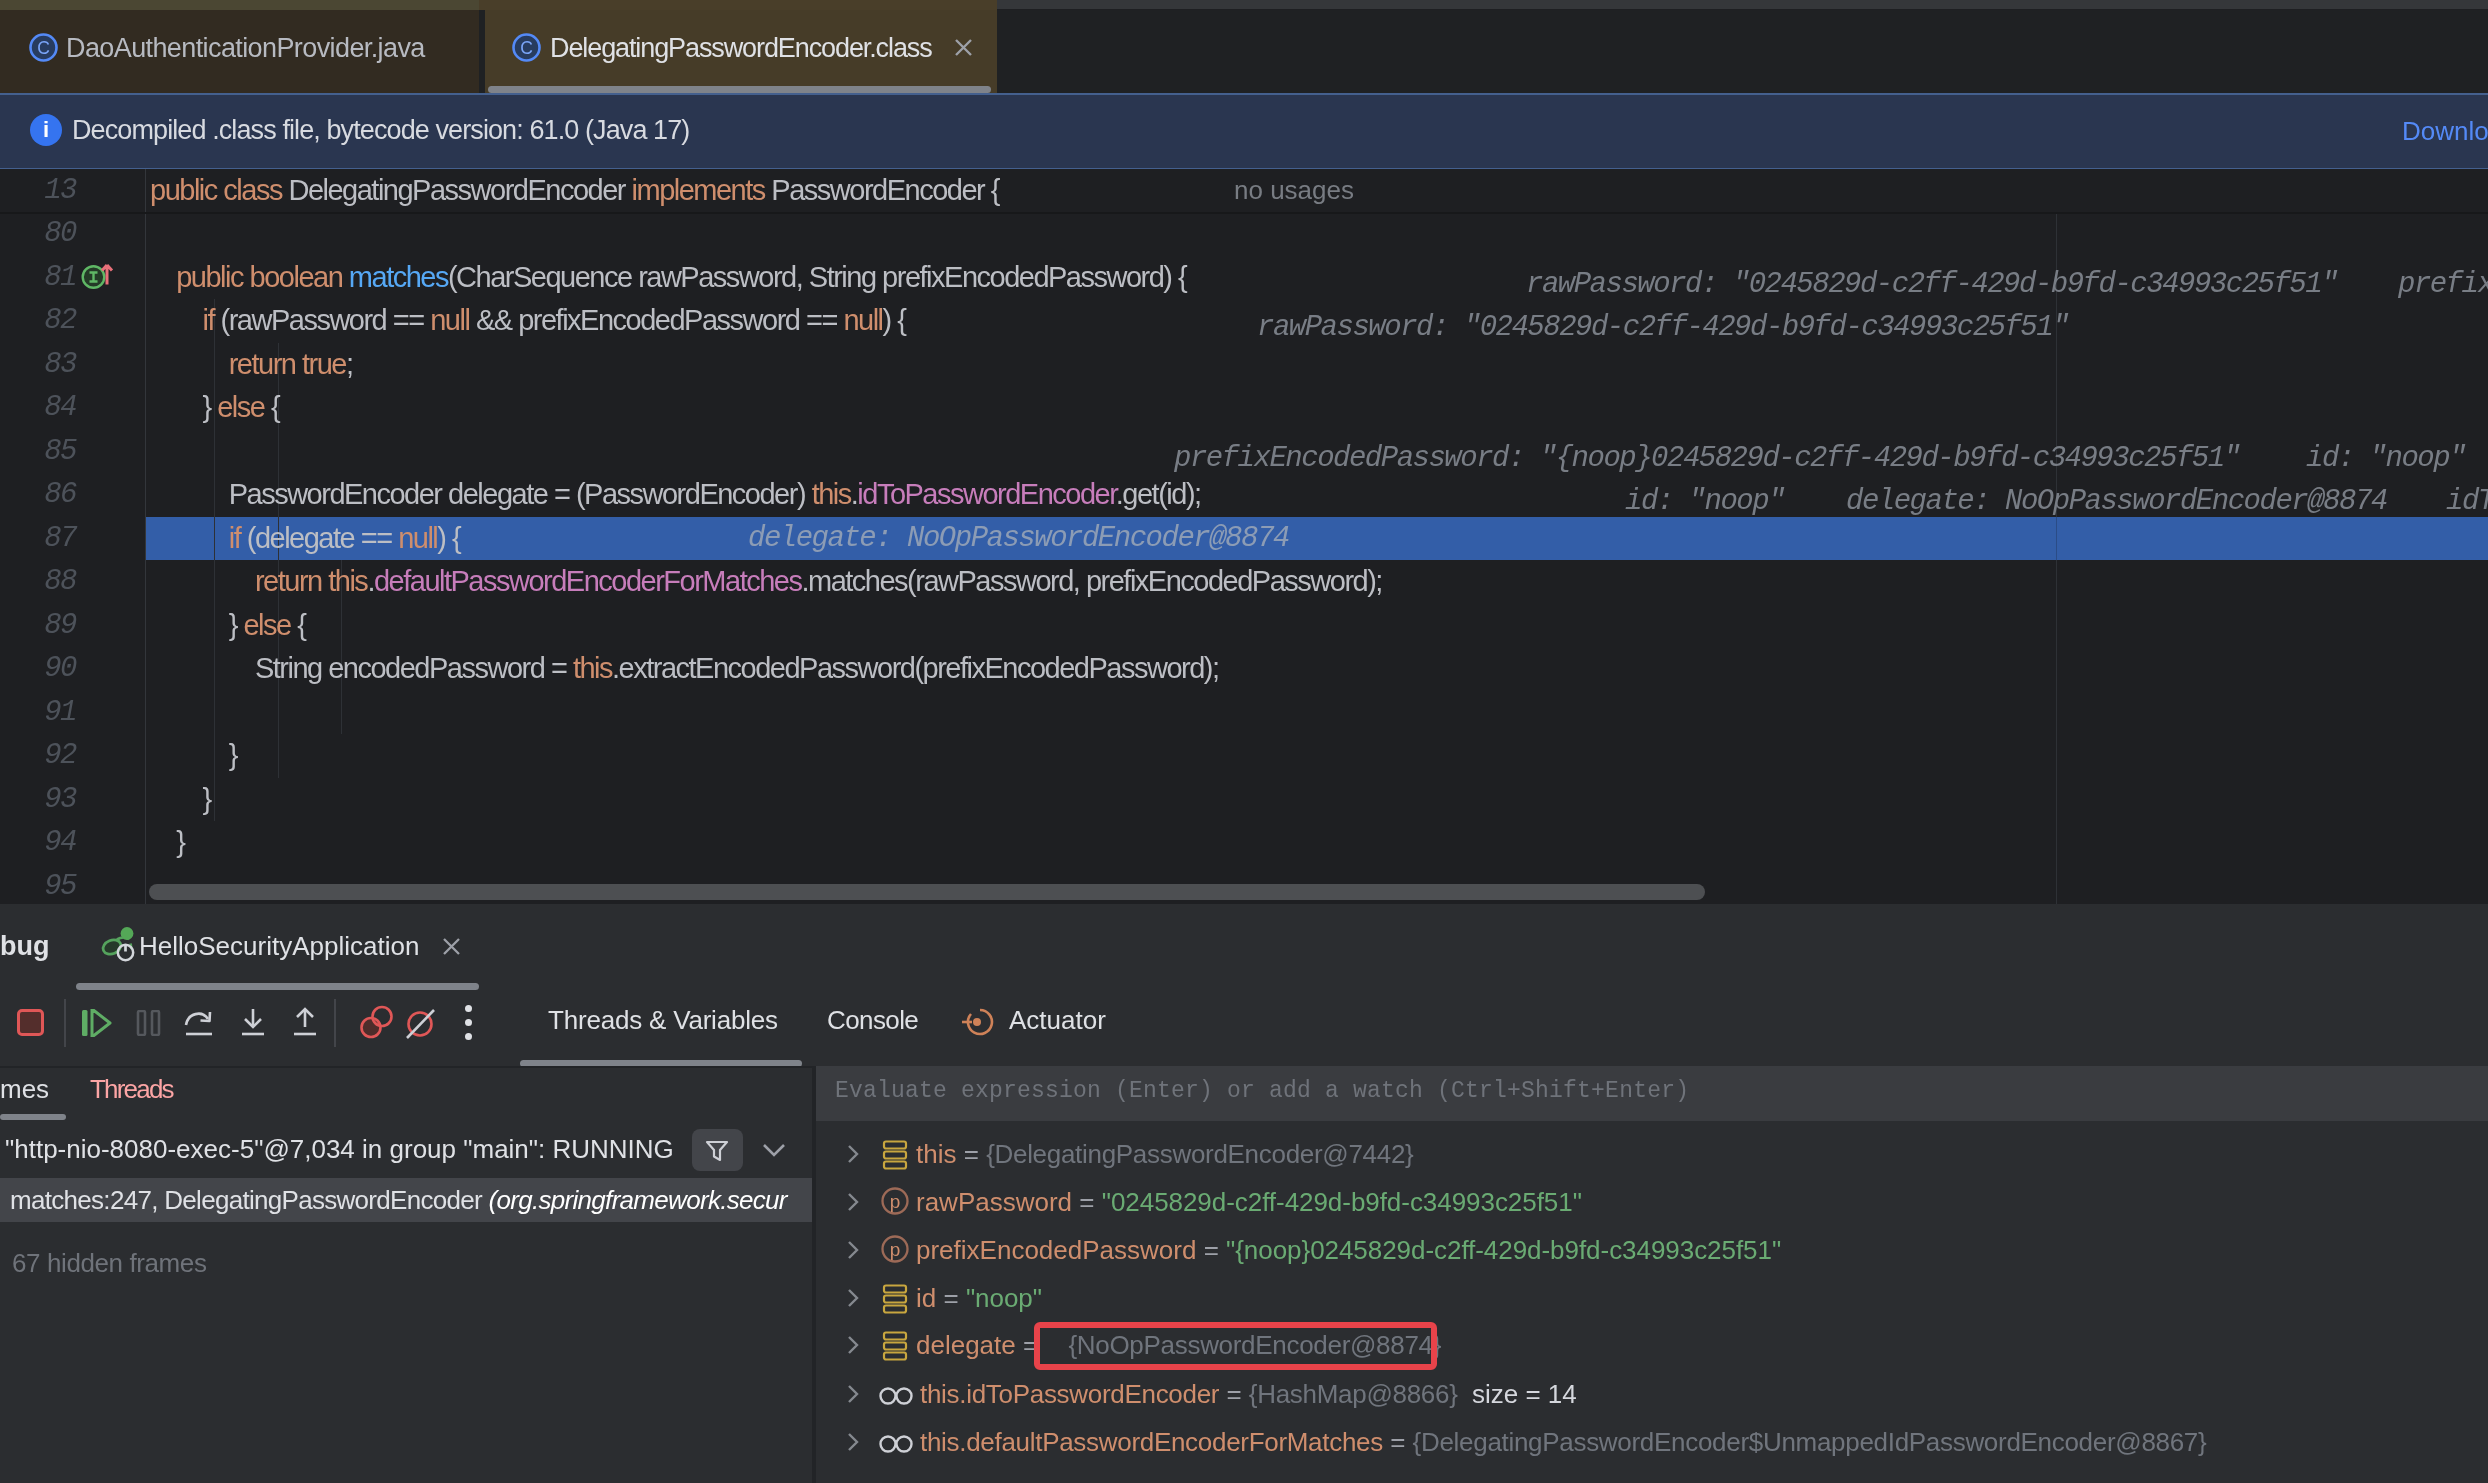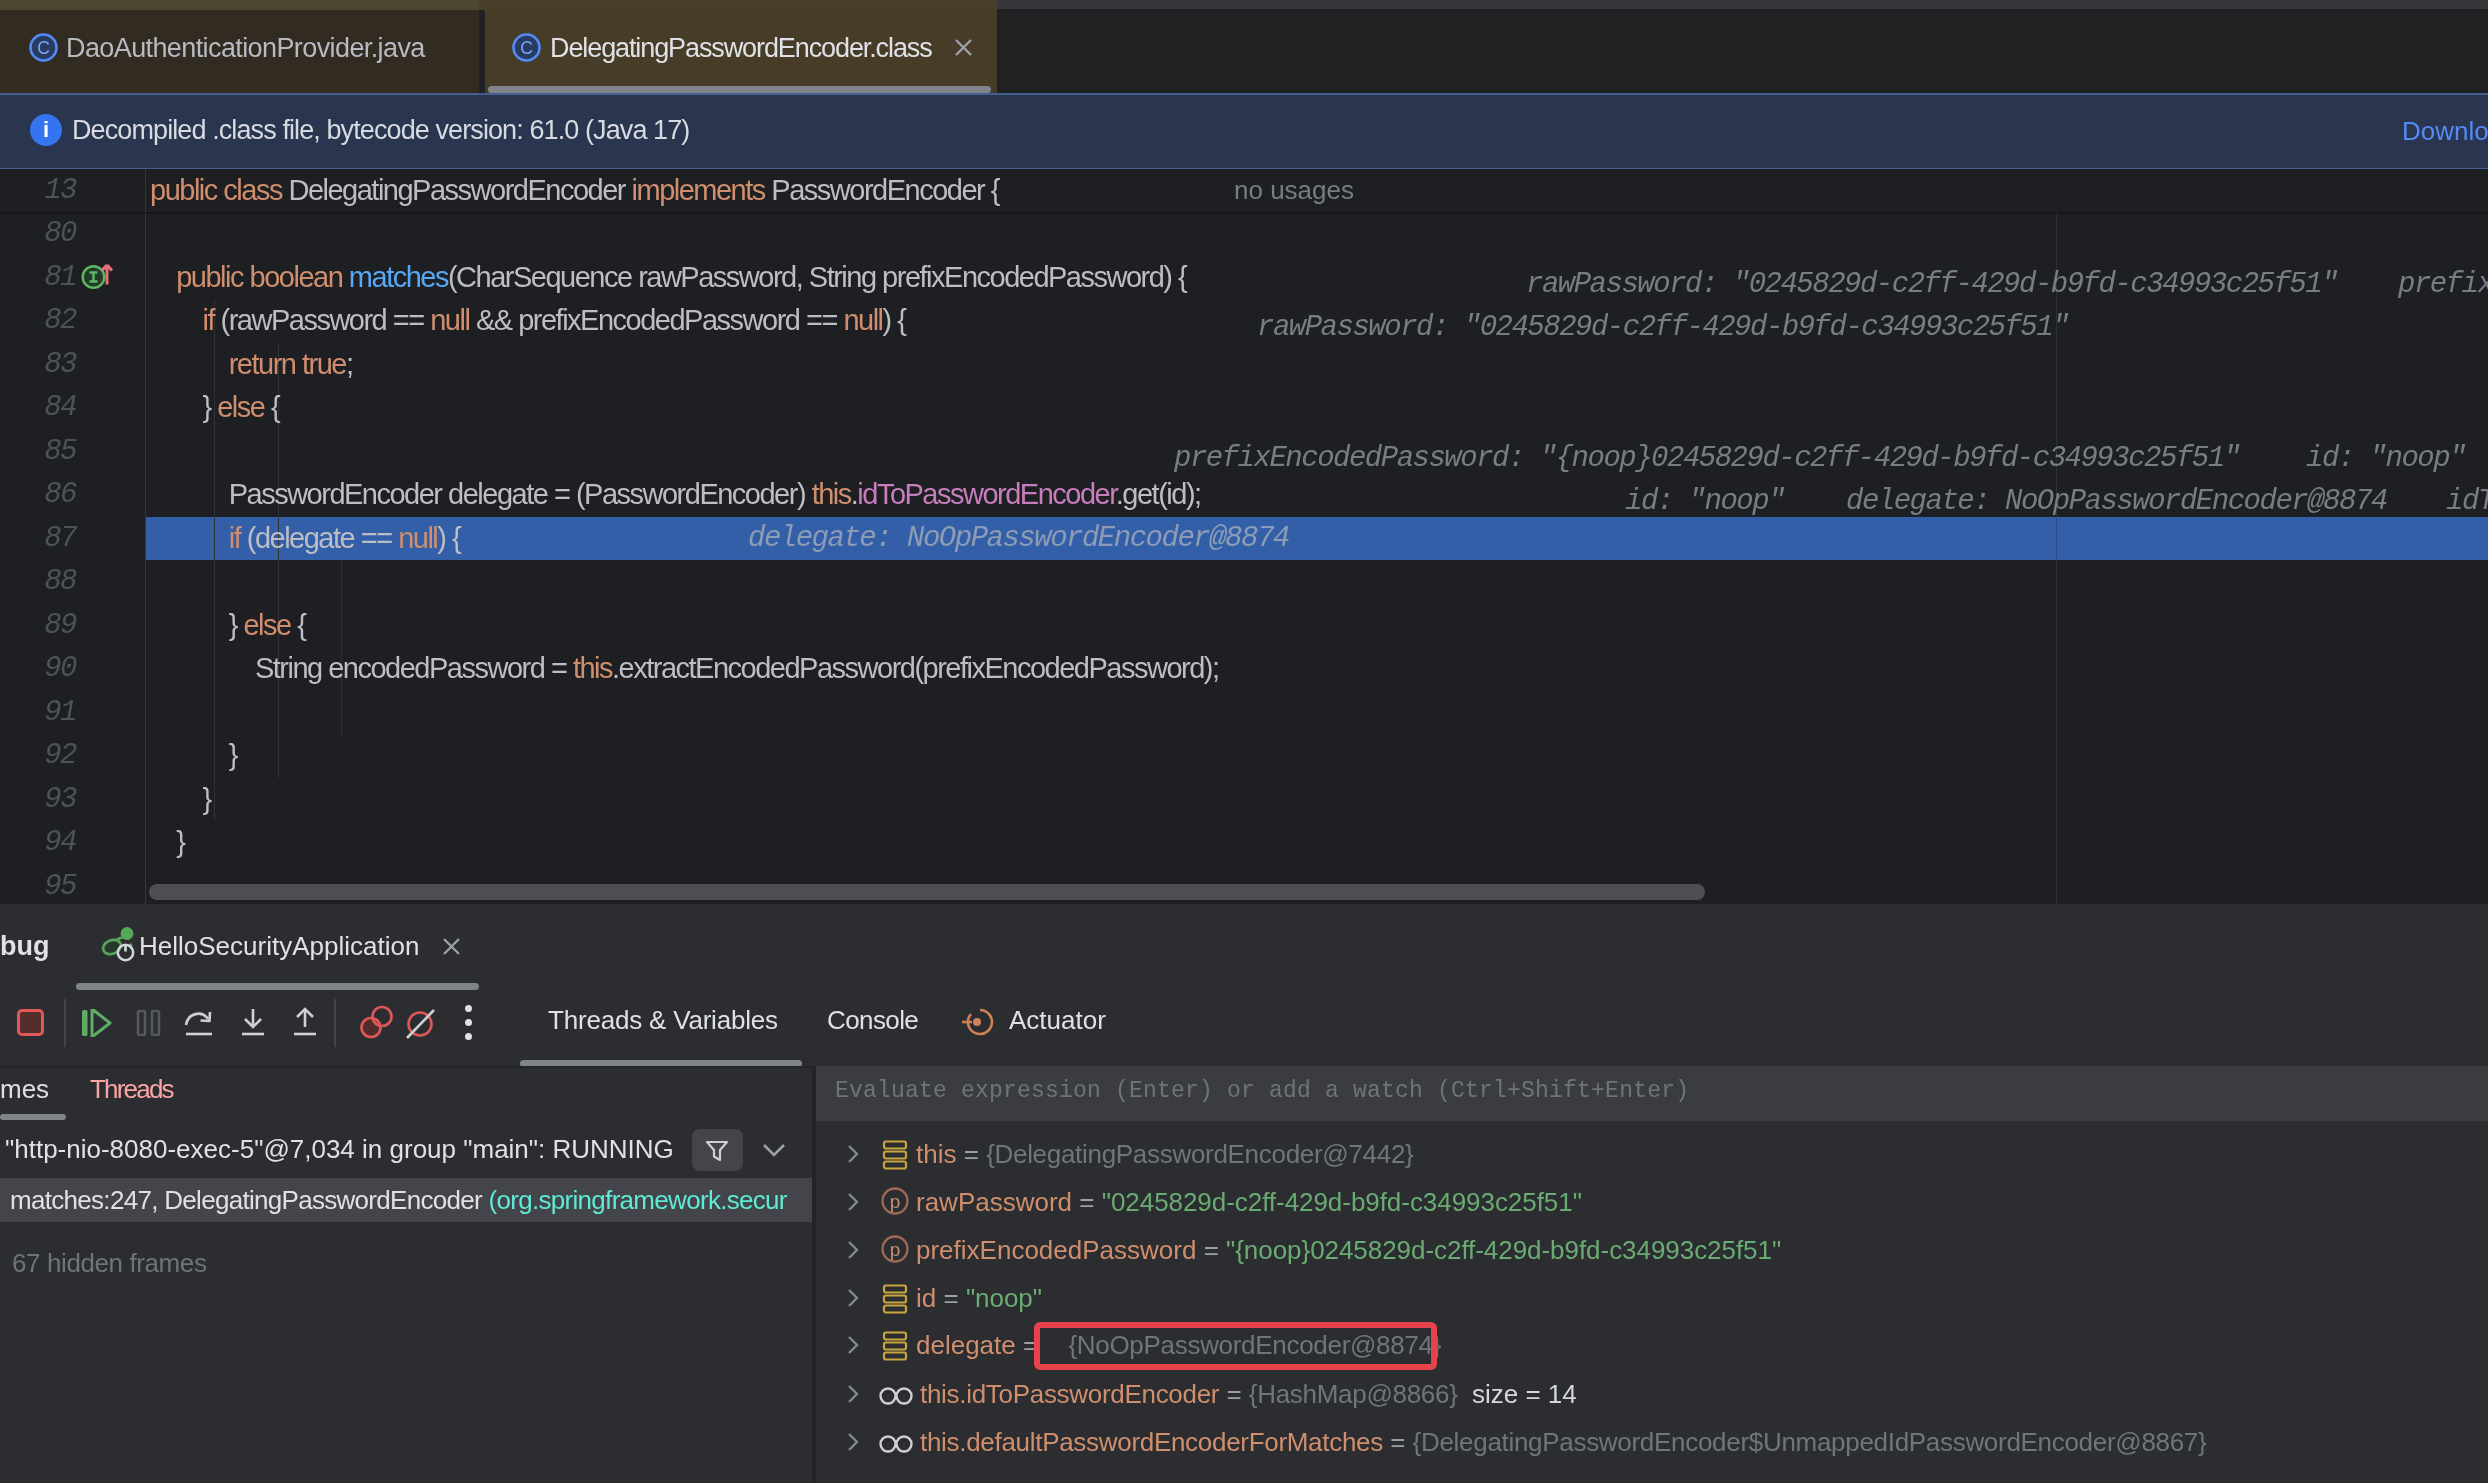--- a/index.html
+++ b/index.html
@@ -89,20 +89,21 @@
  </svg>
 
  <div class="code-line" style="top:0px"><span class="kw">public class</span> DelegatingPasswordEncoder <span class="kw">implements</span> PasswordEncoder {</div>
  <div class="abs" style="left:1234px;top:0;line-height:43px;font-size:26px;color:#787c83">no usages</div>
  <div class="code-line" style="top:87px">    <span class="kw">public boolean</span> <span class="mtd">matches</span>(CharSequence rawPassword, String prefixEncodedPassword) {</div>
  <div class="code-line" style="top:130px">        <span class="kw">if</span> (rawPassword == <span class="kw">null</span> &amp;&amp; prefixEncodedPassword == <span class="kw">null</span>) {</div>
  <div class="code-line" style="top:174px">            <span class="kw">return true</span>;</div>
  <div class="code-line" style="top:217px">        } <span class="kw">else</span> {</div>
  <div class="code-line" style="top:304px">            PasswordEncoder delegate = (PasswordEncoder) <span class="kw">this</span>.<span class="fld">idToPasswordEncoder</span>.get(id);</div>
  <div class="code-line" style="top:348px">            <span class="kw">if</span> (delegate == <span class="kw">null</span>) {</div>
+ <div class="code-line" style="top:391px">                <span class="kw">return this</span>.<span class="fld">defaultPasswordEncoderForMatches</span>.matches(rawPassword, prefixEncodedPassword);</div>
  <div class="code-line" style="top:435px">            } <span class="kw">else</span> {</div>
  <div class="code-line" style="top:478px">                String encodedPassword = <span class="kw">this</span>.extractEncodedPassword(prefixEncodedPassword);</div>
  <div class="code-line" style="top:565px">            }</div>
  <div class="code-line" style="top:609px">        }</div>
  <div class="code-line" style="top:652px">    }</div>
 
  <div class="hint" style="left:1526px;top:94px">rawPassword: "0245829d-c2ff-429d-b9fd-c34993c25f51"</div>
  <div class="hint" style="left:2398px;top:94px">prefixEnc</div>
  <div class="hint" style="left:1257px;top:137px">rawPassword: "0245829d-c2ff-429d-b9fd-c34993c25f51"</div>
  <div class="hint" style="left:1174px;top:268px">prefixEncodedPassword: "{noop}0245829d-c2ff-429d-b9fd-c34993c25f51"</div>
@@ -191,21 +192,21 @@
 <div class="abs" style="left:0;top:1114px;width:66px;height:6px;background:#7f838a;border-radius:3px"></div>
 <div class="abs" style="left:5px;top:1134px;font-size:26px;color:#dfe1e5">"http-nio-8080-exec-5"@7,034 in group "main": RUNNING</div>
 <div class="abs" style="left:692px;top:1129px;width:51px;height:42px;background:#43454a;border-radius:8px"></div>
 <svg class="abs" style="left:703px;top:1137px" width="28" height="28" viewBox="0 0 28 28">
  <path d="M4 5 H24 L17 13 V23 L11 19.5 V13 Z" fill="none" stroke="#ced0d6" stroke-width="2.2" stroke-linejoin="round"></path>
 </svg>
 <svg class="abs" style="left:760px;top:1141px" width="28" height="18" viewBox="0 0 28 18">
  <path d="M4 4 L14 14 L24 4" fill="none" stroke="#9da0a8" stroke-width="2.6"></path>
 </svg>
 <div class="abs" style="left:0;top:1178px;width:812px;height:44px;background:#43454a"></div>
-<div class="abs" style="left:10px;top:1185px;width:802px;overflow:hidden;white-space:nowrap;font-size:26px;letter-spacing:-0.7px;color:#dfe1e5">matches:247, DelegatingPasswordEncoder <span style="color:#5eead4">(org.springframework.secur</span></div>
+<div class="abs" style="left:10px;top:1185px;width:802px;overflow:hidden;white-space:nowrap;font-size:26px;letter-spacing:-0.7px;color:#dfe1e5">matches:247, DelegatingPasswordEncoder <span style="font-style:italic;color:#ffffff">(org.springframework.secur</span></div>
 <div class="abs" style="left:12px;top:1248px;font-size:26px;letter-spacing:-0.4px;color:#6f737a">67 hidden frames</div>
 
 <div class="abs" style="left:816px;top:1066px;width:1673px;height:55px;background:#3a3c40"></div>
 <div class="abs mono" style="left:835px;top:1078px;font-size:23px;letter-spacing:0.2px;color:#6f737a">Evaluate expression (Enter) or add a watch (Ctrl+Shift+Enter)</div>
 <div id="vars">
  <svg class="abs" style="left:845px;top:1143px" width="16" height="22" viewBox="0 0 16 22">
       <path d="M4 3 L12 11 L4 19" fill="none" stroke="#85898f" stroke-width="2.4"></path>
     </svg>
  <svg class="abs" style="left:882px;top:1140px" width="26" height="30" viewBox="0 0 26 30">
   <rect x="2" y="1.5" width="22" height="7" rx="2" fill="none" stroke="#c8a63f" stroke-width="2.2"></rect>

